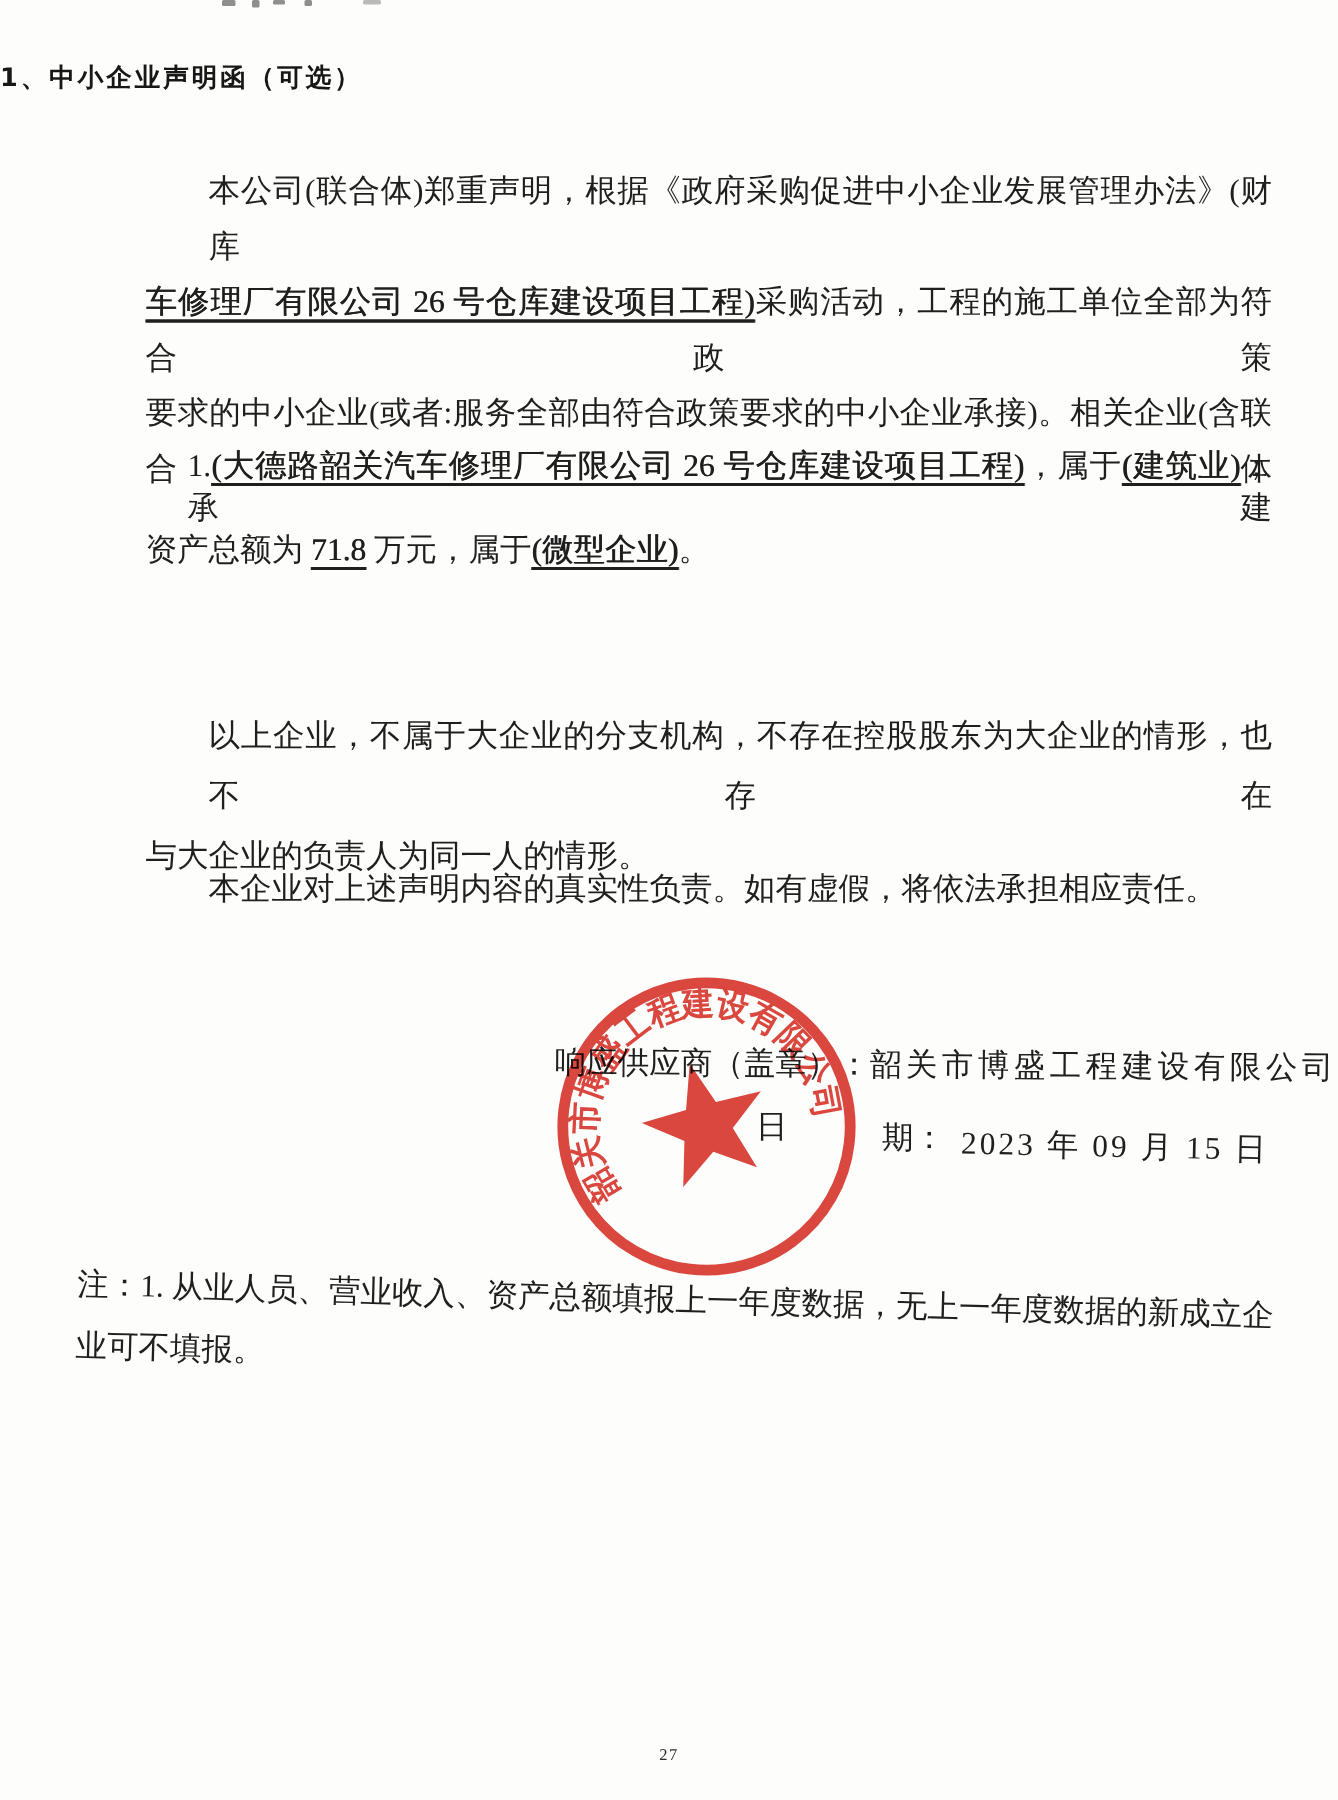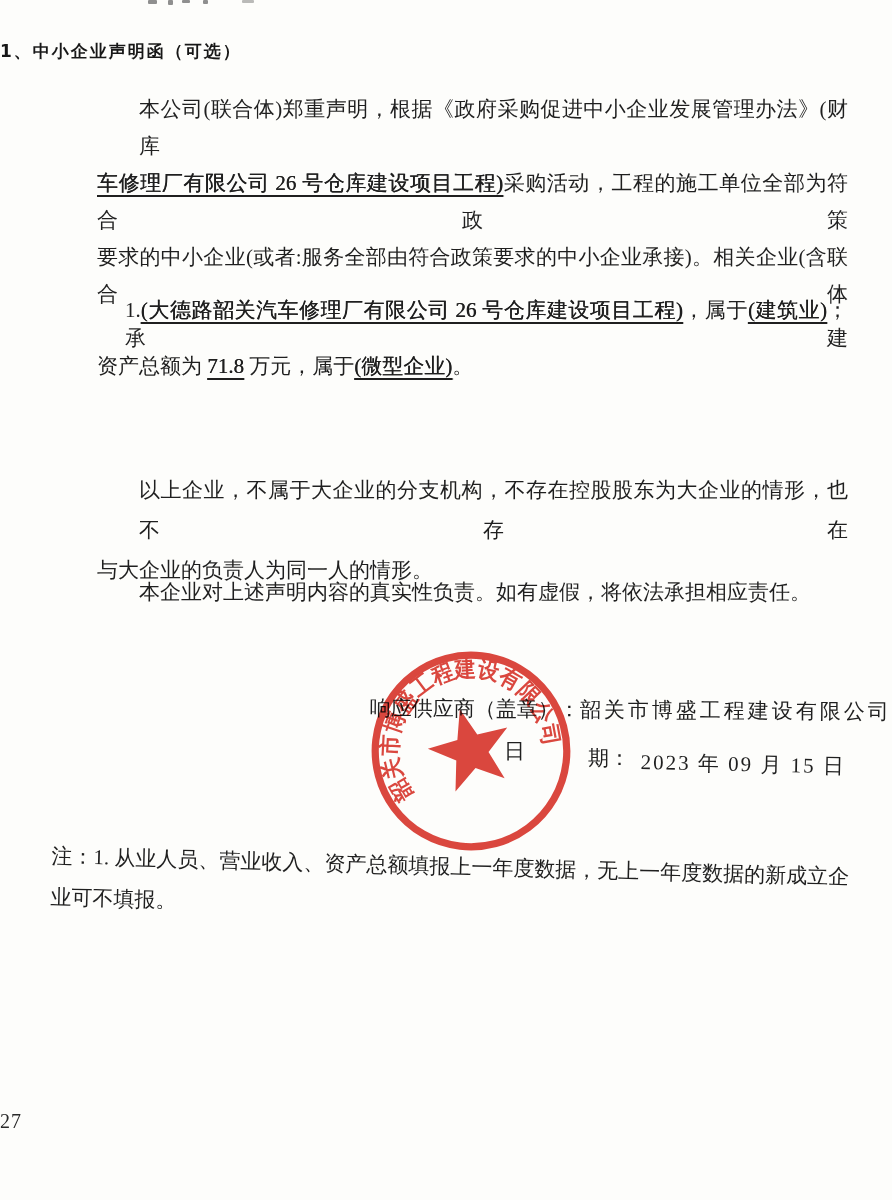--- a/index.html
+++ b/index.html
@@ -21,21 +21,21 @@
   .top-artifact i:nth-child(5){width:12px;height:3px;opacity:.4}
 
   .title{
     position:absolute;top:40px;left:0;width:100%;
     font-family:"DejaVu Sans","Liberation Sans",sans-serif;
     font-weight:bold;font-size:17px;letter-spacing:2px;color:#171717;
   }
 
   
   .para{position:absolute;left:97px;width:751px;font-size:21px}
-  .para:nth-of-type(1){top:91px;line-height:37px}
+  .para:nth-of-type(1){top:109px;line-height:37px}
   .para:nth-of-type(2){top:296px;line-height:28px}
   .para:nth-of-type(3){top:470px;line-height:40px}
   .para:nth-of-type(4){top:572px;line-height:40px}
   .line{text-align:justify;text-align-last:justify}
   .line.endline{text-align:left;text-align-last:left}
   .line.indent{padding-left:42px}
   .para:nth-of-type(2) .line.indent{padding-left:28px}
   .u{
     text-decoration:underline;
     text-underline-offset:5px;
@@ -59,22 +59,22 @@
 
   
   .note{
     position:absolute;left:52px;top:836px;width:814px;
     font-size:21px;line-height:41px;
     transform:rotate(1.5deg);transform-origin:0 0;
   }
   .note .nline{text-align:left}
 
   .page-number{
-    position:absolute;top:1110px;left:0;width:100%;
-    font-size:20px;color:#2a2a2a;letter-spacing:1px;
+    position:absolute;top:1164px;left:0;width:100%;text-align:center;
+    font-size:11px;color:#2a2a2a;letter-spacing:1px;
   }
 </style>
 </head>
 <body>
 
 <div class="page">
 
   <div class="top-artifact">
     <i></i><i></i><i></i><i></i><i></i>
   </div>

